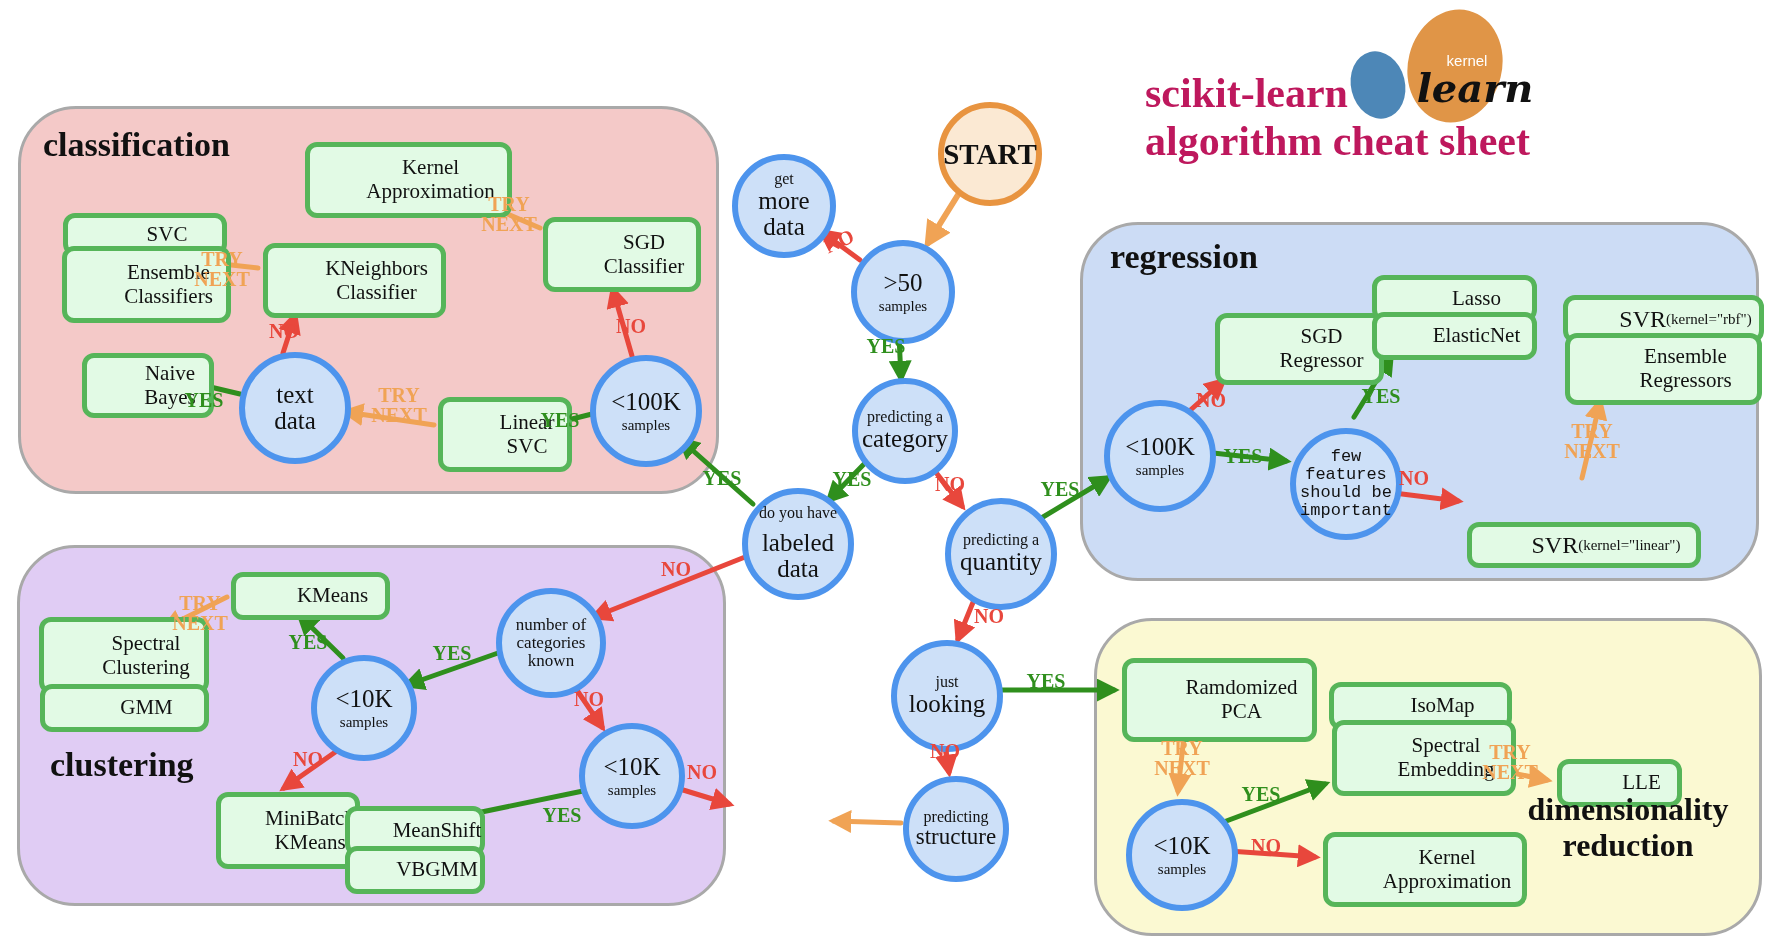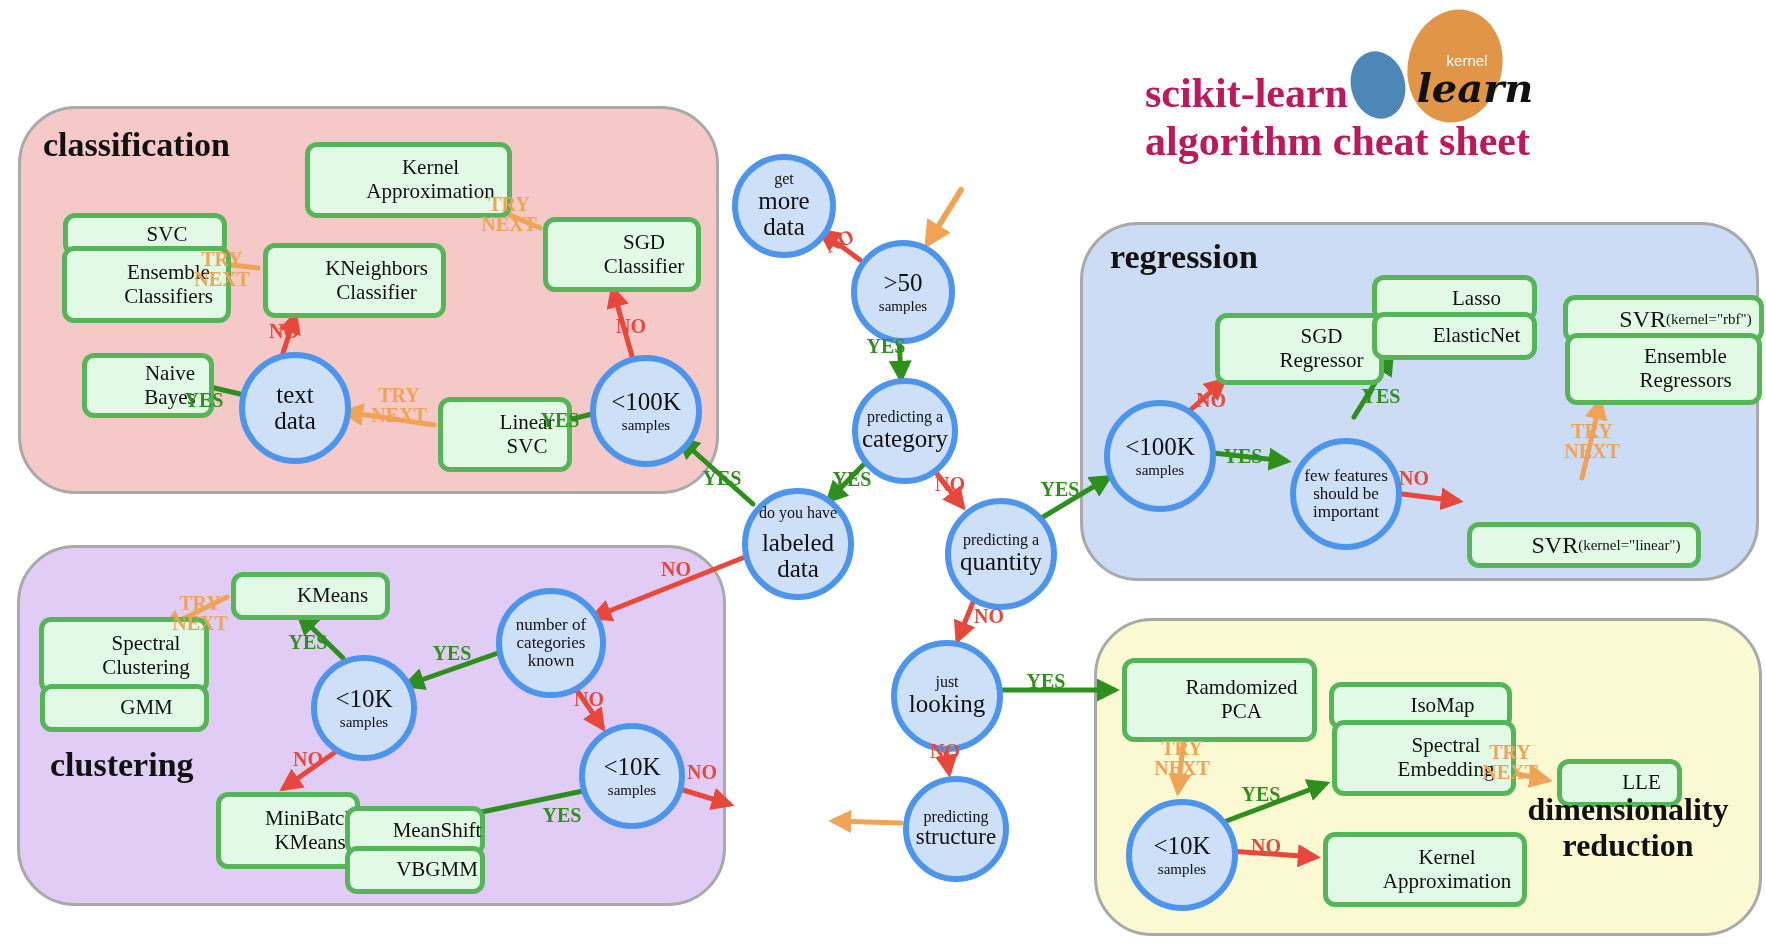--- a/index.html
+++ b/index.html
@@ -107,20 +107,23 @@
       <line x1="227" y1="597" x2="165" y2="628" stroke="#f0a355" stroke-width="5" marker-end="url(#ah-o)"></line>
       <line x1="341" y1="748" x2="284" y2="788" stroke="#e8473c" stroke-width="5" marker-end="url(#ah-r)"></line>
       <line x1="583" y1="791" x2="438" y2="821" stroke="#2f8f1d" stroke-width="5" marker-end="url(#ah-g)"></line>
       <line x1="1184" y1="736" x2="1178" y2="791" stroke="#f0a355" stroke-width="5" marker-end="url(#ah-o)"></line>
       <line x1="1221" y1="823" x2="1325" y2="784" stroke="#2f8f1d" stroke-width="5" marker-end="url(#ah-g)"></line>
       <line x1="1229" y1="851" x2="1315" y2="857" stroke="#e8473c" stroke-width="5" marker-end="url(#ah-r)"></line>
       <line x1="1467" y1="764" x2="1547" y2="780" stroke="#f0a355" stroke-width="5" marker-end="url(#ah-o)"></line>
     </g>
   </svg>
 
+  <div class="node" id="node-start" style="left:938px;top:102px;width:92px;height:92px;">
+    <span class="main">START</span>
+  </div>
   <div class="node" style="left:732px;top:154px;width:92px;height:92px;">
     <span class="top">get</span>
     <span class="main">more
 data</span>
   </div>
   <div class="node" style="left:851px;top:240px;width:92px;height:92px;">
     <span class="main">&gt;50</span>
     <span class="sub">samples</span>
   </div>
   <div class="node" style="left:852px;top:378px;width:94px;height:94px;">
@@ -149,21 +152,21 @@
     <span class="sub">samples</span>
   </div>
   <div class="node" style="left:239px;top:352px;width:100px;height:100px;">
     <span class="main">text
 data</span>
   </div>
   <div class="node" style="left:1104px;top:400px;width:100px;height:100px;">
     <span class="main">&lt;100K</span>
     <span class="sub">samples</span>
   </div>
-  <div class="node" style="left:1290px;top:438px;width:100px;height:100px;">
+  <div class="node" style="left:1290px;top:428px;width:100px;height:100px;font-family:Liberation Mono, monospace;">
     <span class="top" style="font-size:17px;">few features
 should be
 important</span>
   </div>
   <div class="node" style="left:496px;top:588px;width:98px;height:98px;">
     <span class="top" style="font-size:17px;">number of
 categories
 known</span>
   </div>
   <div class="node" style="left:311px;top:655px;width:94px;height:94px;">

